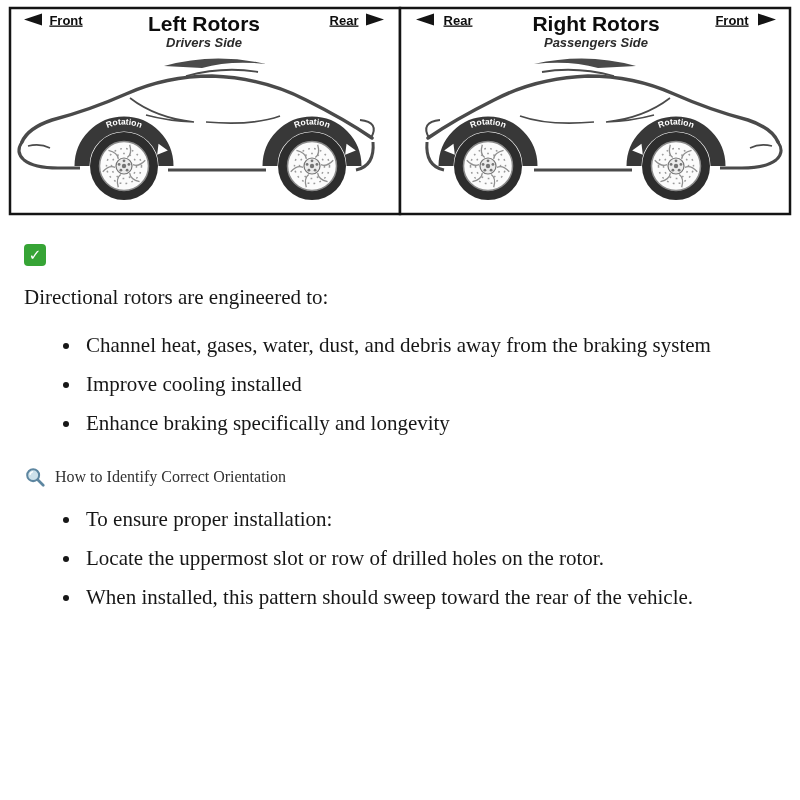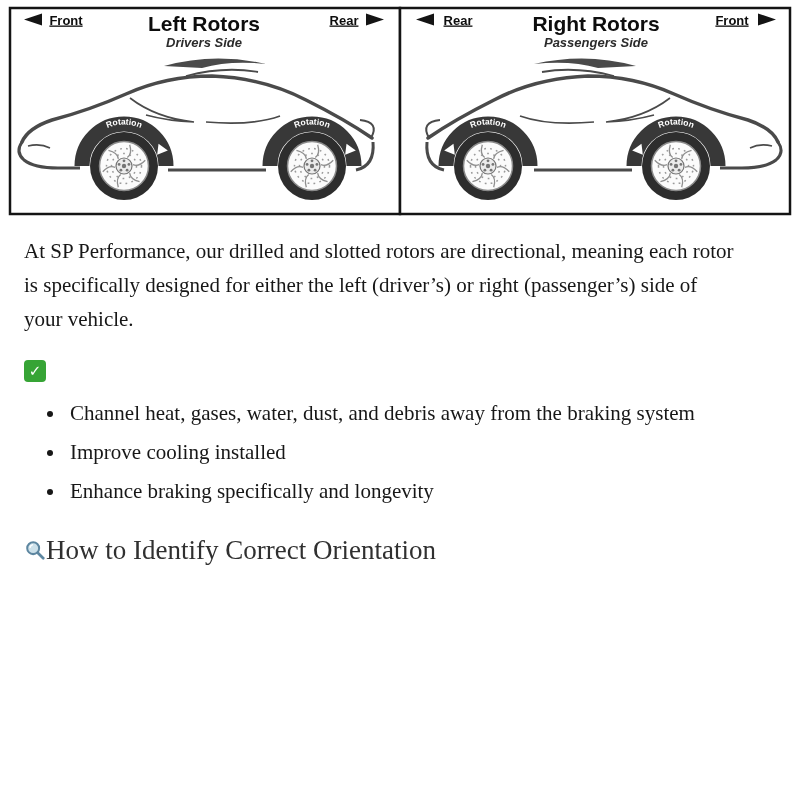--- a/index.html
+++ b/index.html
@@ -22,26 +22,27 @@
     font-size:22px;
     font-weight:bold;
     color:#111;
     margin:24px 0 14px 0;
     display:flex;
     align-items:center;
     gap:10px;
     line-height:1.2;
   }
   h3.section-heading {
-    font-size:27px;
+    font-size:16px;
     font-weight:normal;
     color:#303030;
     margin:26px 0 14px 0;
     display:flex;
     align-items:center;
+    gap:9px;
     line-height:1.2;
   }
   .check-icon {
     width:22px; height:22px;
     background:#36a435;
     color:#fff;
     border-radius:4px;
     display:inline-flex;
     align-items:center;
     justify-content:center;
@@ -49,21 +50,21 @@
     font-weight:bold;
     font-family:"DejaVu Sans", sans-serif;
     flex:0 0 auto;
   }
   .magnifier-icon { display:inline-flex; flex:0 0 auto; }
   ul.bullet-list {
     margin:10px 0 20px 0;
     padding-left:42px;
   }
   ul.bullet-list li {
-    margin:5px 0;
+    margin:5px 16px;
     padding-left:4px;
   }
 </style>
 </head>
 <body>
 
 <div class="page">
 
   <figure class="diagram-wrap" style="margin:6px 8px 12px 8px;">
     <svg viewBox="0 0 784 210" width="784" height="210">
@@ -146,39 +147,44 @@
       <polygon points="445.5,137.8 436.2,144.6 446.8,148.8" fill="#ffffff"></polygon>
       <text font-size="8.5" font-weight="bold" fill="#ffffff">
         <textPath href="#rot-arc-r2" startOffset="50%" text-anchor="middle">Rotation</textPath>
       </text>
       <polygon points="633.5,137.8 624.2,144.6 634.8,148.8" fill="#ffffff"></polygon>
     </svg>
   </figure>
 
   <div class="article">
 
-    <p>At SP Performance, our drilled and slotted rotors are directional, meaning each rotor is specifically designed for either the left (driver’s) or right (passenger’s) side of your vehicle.</p>
 
     <h2 class="section-heading">
       <span class="check-icon">✓</span>
     </h2>
 
+    <p>Directional rotors are engineered to:</p>
 
     <ul class="bullet-list">
       <li>Channel heat, gases, water, dust, and debris away from the braking system</li>
       <li>Improve cooling installed</li>
       <li>Enhance braking specifically and longevity</li>
     </ul>
 
     <h3 class="section-heading">
       <span class="magnifier-icon">
         <svg width="22" height="22" viewBox="0 0 24 24">
           <circle cx="10" cy="10" r="6.5" fill="#cde1ea" stroke="#5d86a0" stroke-width="2.2"></circle>
           <line x1="15" y1="15" x2="21" y2="21" stroke="#5d86a0" stroke-width="3" stroke-linecap="round"></line>
           <path d="M6.6,9 Q7.1,6.9 9.2,6.4" stroke="#ffffff" stroke-width="1.6" fill="none" stroke-linecap="round"></path>
         </svg>
       </span>
       <span>How to Identify Correct Orientation</span>
     </h3>
 
+    <ul class="bullet-list">
+      <li>To ensure proper installation:</li>
+      <li>Locate the uppermost slot or row of drilled holes on the rotor.</li>
+      <li>When installed, this pattern should sweep toward the rear of the vehicle.</li>
+    </ul>
 
   </div>
 </div>
 
 </body></html>

